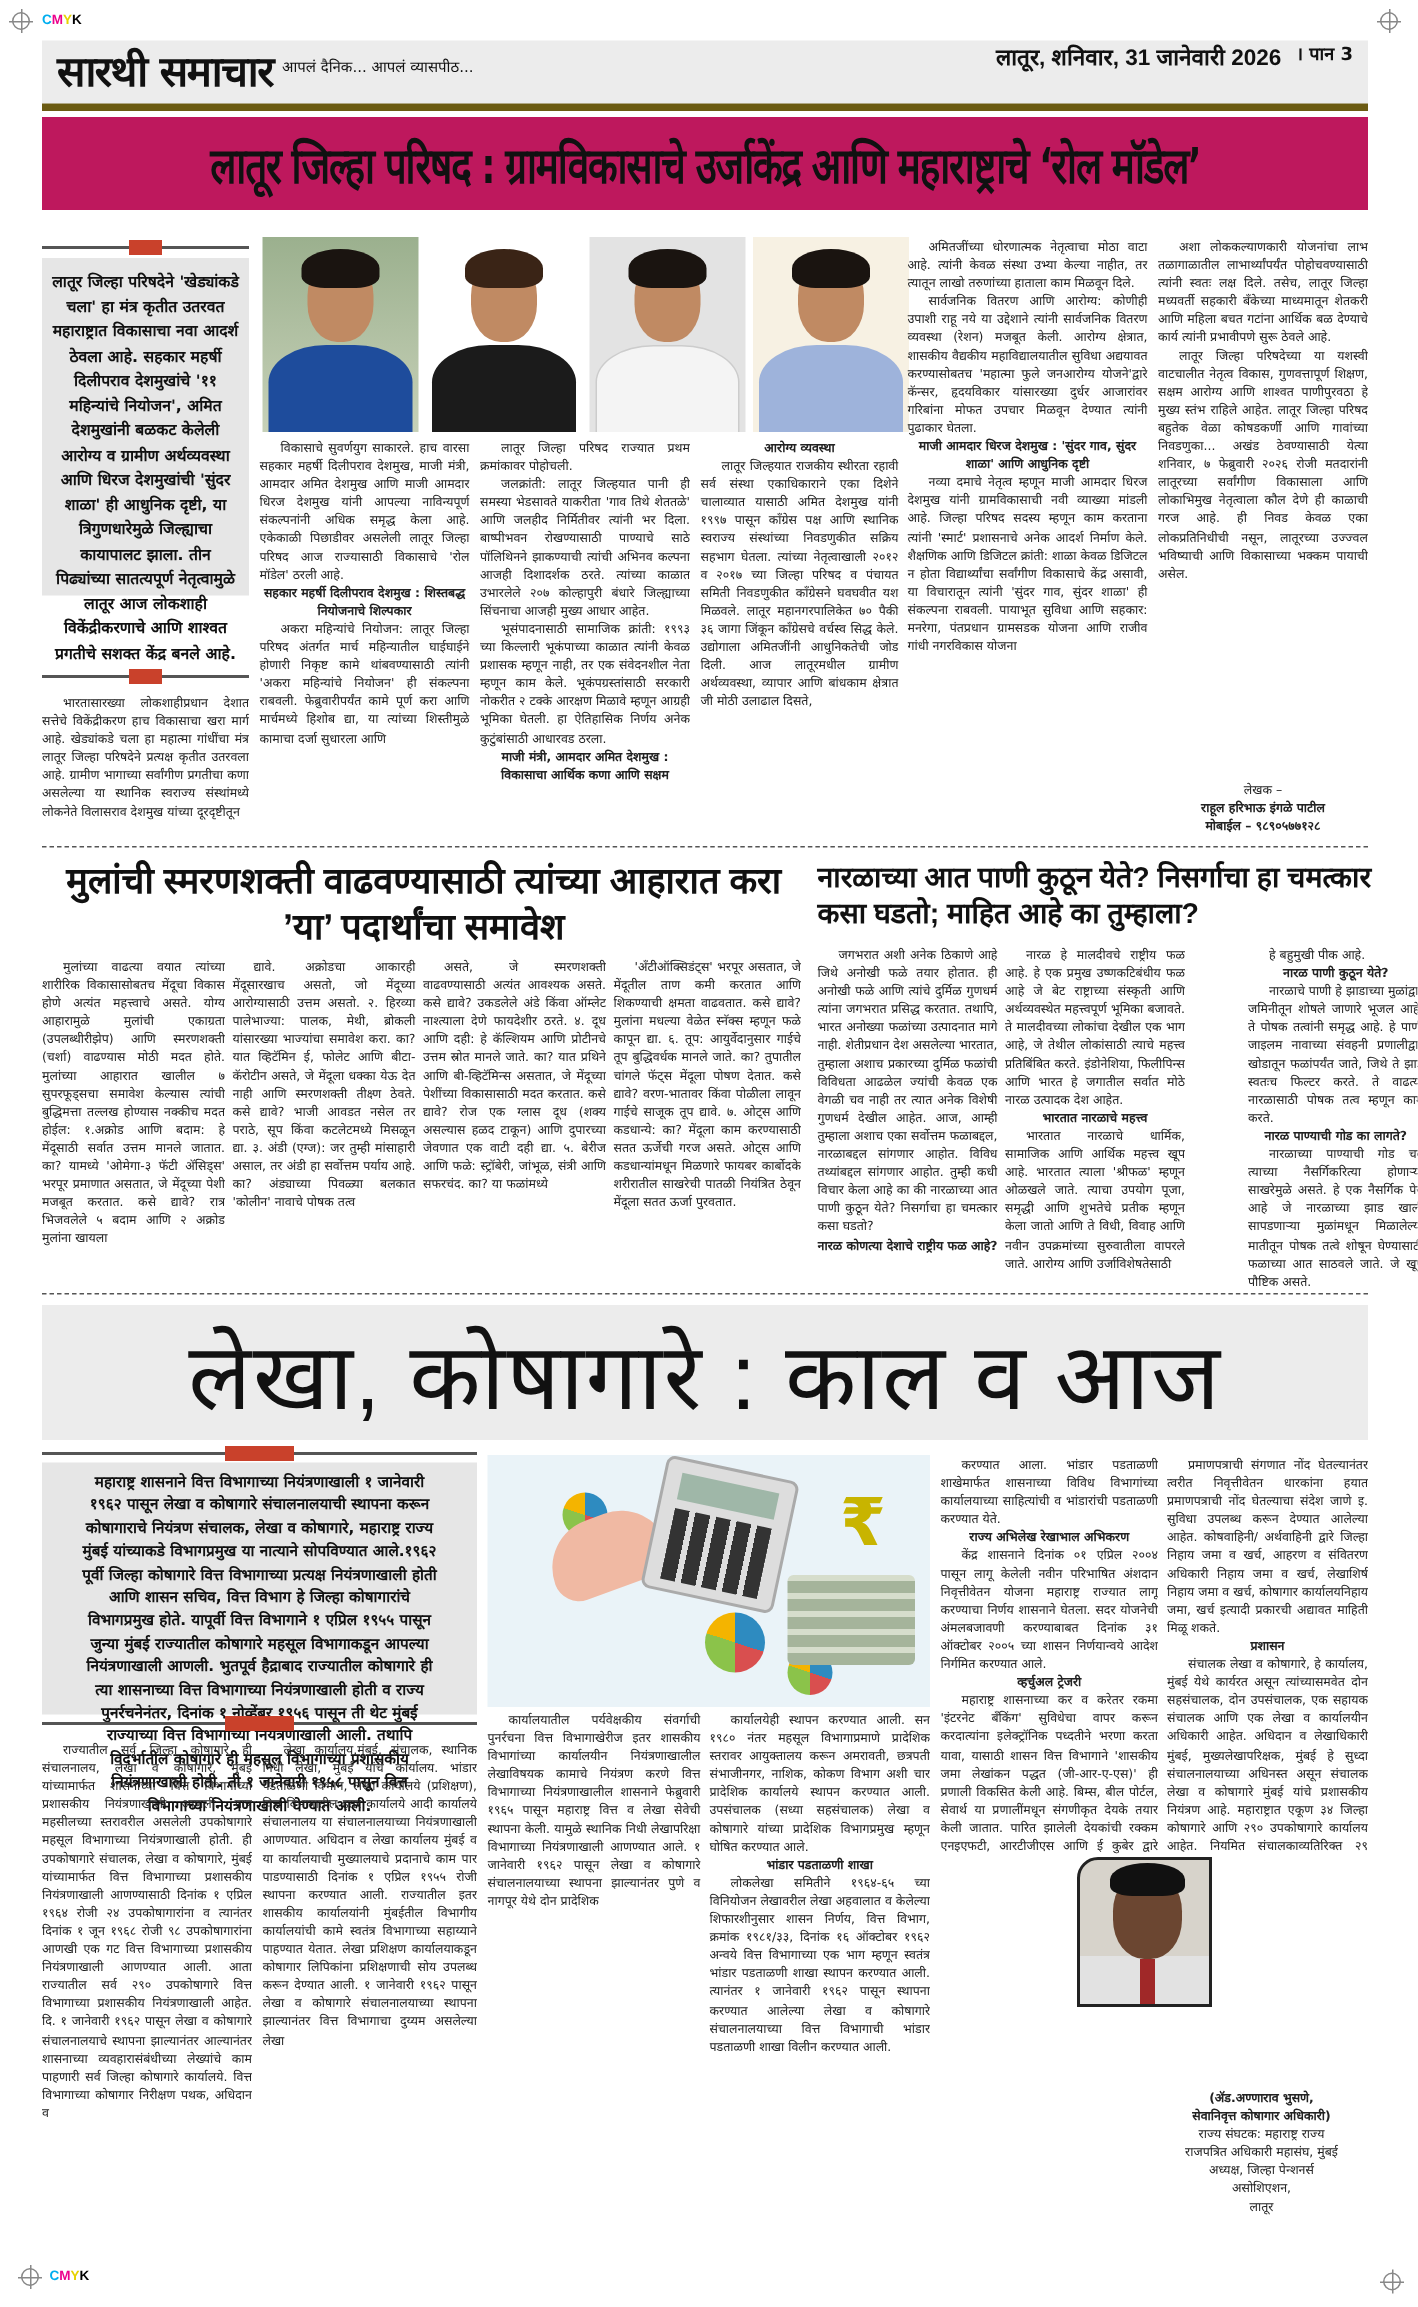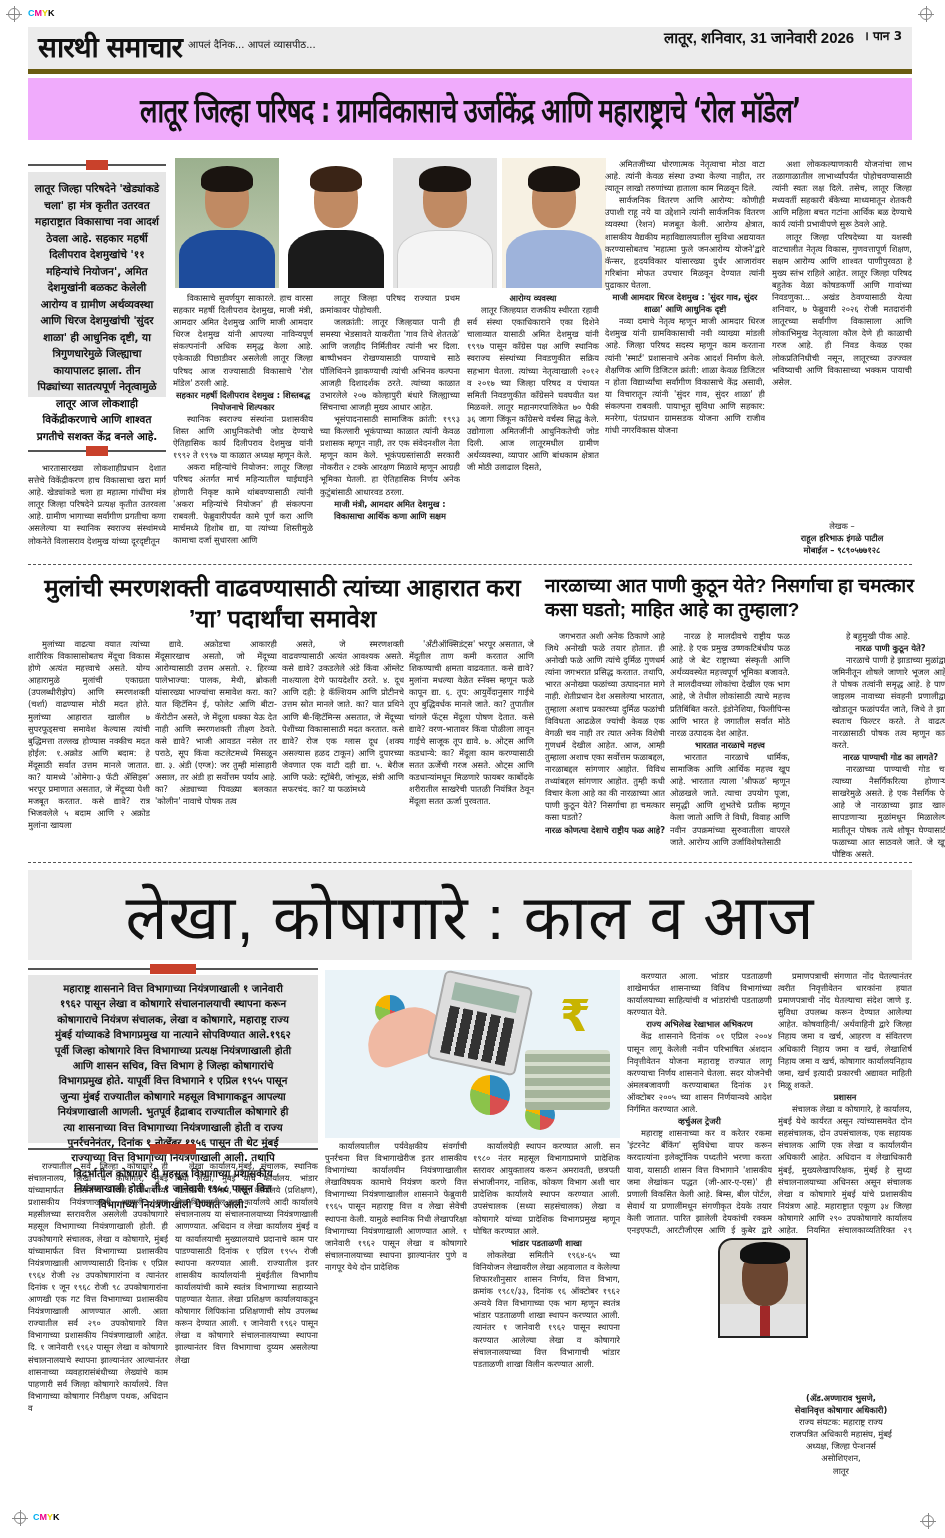--- a/index.html
+++ b/index.html
@@ -8,21 +8,21 @@
 .cmyk .c{color:#00aeef}.cmyk .m{color:#ec008c}.cmyk .y{color:#e6d200}.cmyk .k{color:#000}
 .reg{position:absolute;width:12px;height:12px;border:1px solid #888;border-radius:50%}
 .reg:before{content:"";position:absolute;left:5px;top:-3px;width:1px;height:16px;background:#888}
 .reg:after{content:"";position:absolute;top:5px;left:-3px;height:1px;width:16px;background:#888}
 .masthead{position:absolute;left:28px;top:27px;width:884px;height:42px;background:#ececec;display:flex;padding:0 10px}
 .logo{font-size:28px;font-weight:bold;letter-spacing:-1px;font-family:"DejaVu Sans",sans-serif}
 .tagline{font-size:10px;margin-left:6px;margin-top:10px}
 .dateline{margin-left:auto;font-size:15px;font-weight:bold;font-family:"Liberation Sans",sans-serif}
 .pageno{font-size:12px;margin-left:10px;font-weight:bold}
 .olive{position:absolute;left:28px;top:69px;width:884px;height:5px;background:#6b5b12}
-.headline1{position:absolute;left:28px;top:78px;width:884px;height:62px;background:#f0abfc;display:flex;align-items:center;justify-content:center;font-size:33px;font-weight:bold;letter-spacing:-1px;font-family:"DejaVu Sans Condensed","DejaVu Sans",sans-serif;transform-origin:center}
+.headline1{position:absolute;left:28px;top:78px;width:884px;height:62px;background:#be185d;display:flex;align-items:center;justify-content:center;font-size:33px;font-weight:bold;letter-spacing:-1px;font-family:"DejaVu Sans Condensed","DejaVu Sans",sans-serif;transform-origin:center}
 .headline1 span{display:inline-block;transform:scaleX(.78)}
 .bar-deco{position:absolute;height:2px;background:#555}
 .bar-deco .red{position:absolute;left:42%;top:-4px;width:16%;height:10px;background:#c9412b}
 .lead-box{position:absolute;left:28px;top:172px;width:138px;height:225px;background:#e6e6e6;padding:8px 6px;font-size:10.5px;line-height:16.5px;text-align:center;font-weight:bold}
 .col{position:absolute;font-size:8.3px;line-height:12.1px;text-align:justify;overflow:hidden;color:#222}
 .col p{text-indent:14px}
 .col .sub{text-align:center;font-weight:bold;text-indent:0}
 .photos{position:absolute;top:158px;left:175px;display:flex;gap:5px}
 .photo{width:104px;height:130px;position:relative;overflow:hidden}
 .photo .head{position:absolute;left:30px;top:14px;width:44px;height:56px;border-radius:45%;background:#c08a63}
@@ -99,21 +99,20 @@
       <div class="hair"></div>
     </div>
 </div>
 
 <div class="col" style="left:28px;top:462px;width:138px;height:96px">
     <p>भारतासारख्या लोकशाहीप्रधान देशात सत्तेचे विकेंद्रीकरण हाच विकासाचा खरा मार्ग आहे. खेड्यांकडे चला हा महात्मा गांधींचा मंत्र लातूर जिल्हा परिषदेने प्रत्यक्ष कृतीत उतरवला आहे. ग्रामीण भागाच्या सर्वांगीण प्रगतीचा कणा असलेल्या या स्थानिक स्वराज्य संस्थांमध्ये लोकनेते विलासराव देशमुख यांच्या दूरदृष्टीतून</p>
   </div>
 <div class="col" style="left:173px;top:292px;width:140px;height:266px">
   <p>विकासाचे सुवर्णयुग साकारले. हाच वारसा सहकार महर्षी दिलीपराव देशमुख, माजी मंत्री, आमदार अमित देशमुख आणि माजी आमदार धिरज देशमुख यांनी आपल्या नाविन्यपूर्ण संकल्पनांनी अधिक समृद्ध केला आहे. एकेकाळी पिछाडीवर असलेली लातूर जिल्हा परिषद आज राज्यासाठी विकासाचे 'रोल मॉडेल' ठरली आहे.</p>
   <p class="sub">सहकार महर्षी दिलीपराव देशमुख : शिस्तबद्ध नियोजनाचे शिल्पकार</p>
-  <p>स्थानिक स्वराज्य संस्थांना प्रशासकीय शिस्त आणि आधुनिकतेची जोड देण्याचे ऐतिहासिक कार्य दिलीपराव देशमुख यांनी १९९२ ते १९९७ या काळात अध्यक्ष म्हणून केले.</p>
   <p>अकरा महिन्यांचे नियोजन: लातूर जिल्हा परिषद अंतर्गत मार्च महिन्यातील घाईघाईने होणारी निकृष्ट कामे थांबवण्यासाठी त्यांनी 'अकरा महिन्यांचे नियोजन' ही संकल्पना राबवली. फेब्रुवारीपर्यंत कामे पूर्ण करा आणि मार्चमध्ये हिशोब द्या, या त्यांच्या शिस्तीमुळे कामाचा दर्जा सुधारला आणि</p>
 </div>
 <div class="col" style="left:320px;top:292px;width:140px;height:266px">
   <p>लातूर जिल्हा परिषद राज्यात प्रथम क्रमांकावर पोहोचली.</p>
   <p>जलक्रांती: लातूर जिल्हयात पानी ही समस्या भेडसावते याकरीता 'गाव तिथे शेततळे' आणि जलहीद निर्मितीवर त्यांनी भर दिला. बाष्पीभवन रोखण्यासाठी पाण्याचे साठे पॉलिथिनने झाकण्याची त्यांची अभिनव कल्पना आजही दिशादर्शक ठरते. त्यांच्या काळात उभारलेले २०७ कोल्हापुरी बंधारे जिल्ह्याच्या सिंचनाचा आजही मुख्य आधार आहेत.</p>
   <p>भूसंपादनासाठी सामाजिक क्रांती: १९९३ च्या किल्लारी भूकंपाच्या काळात त्यांनी केवळ प्रशासक म्हणून नाही, तर एक संवेदनशील नेता म्हणून काम केले. भूकंपग्रस्तांसाठी सरकारी नोकरीत २ टक्के आरक्षण मिळावे म्हणून आग्रही भूमिका घेतली. हा ऐतिहासिक निर्णय अनेक कुटुंबांसाठी आधारवड ठरला.</p>
   <p class="sub">माजी मंत्री, आमदार अमित देशमुख : विकासाचा आर्थिक कणा आणि सक्षम</p>
 </div>
 <div class="col" style="left:467px;top:292px;width:132px;height:266px">
   <p class="sub">आरोग्य व्यवस्था</p>

